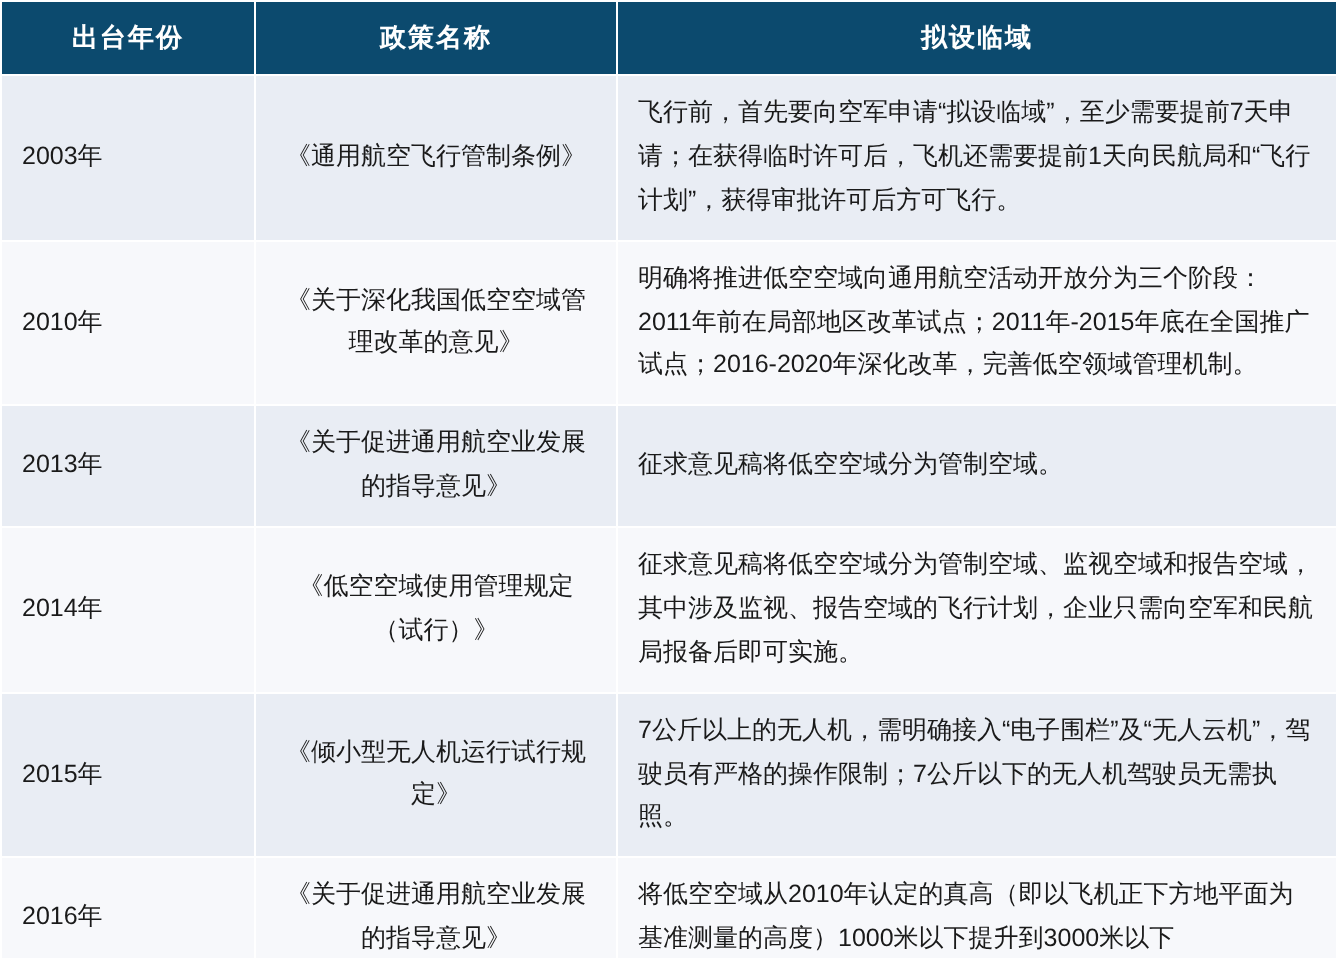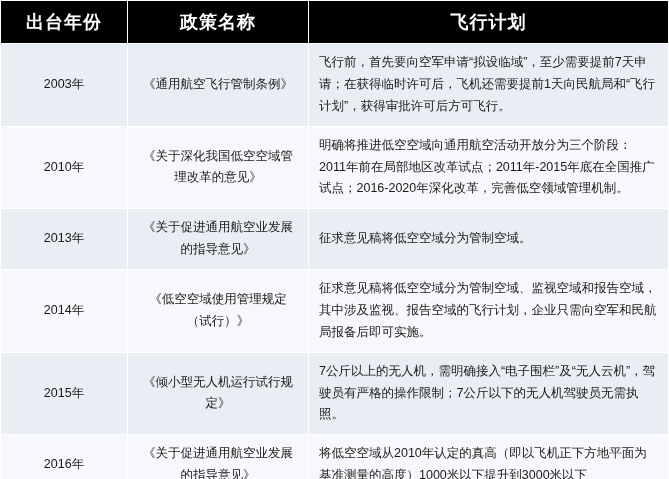--- a/index.html
+++ b/index.html
@@ -18,40 +18,39 @@
     width: 669px;
     box-sizing: border-box;
     padding: 0;
   }
   table.policy-table {
     border-collapse: collapse;
     width: 669px;
     table-layout: fixed;
   }
   table.policy-table th {
-    background: #000000;
+    background: #0c4a6e;
     color: #ffffff;
-    font-size: 18px;
+    font-size: 13px;
     font-weight: bold;
     padding: 9px 4px;
     text-align: center;
     border: 1px solid #ffffff;
     letter-spacing: 1px;
   }
   table.policy-table td {
     border: 1px solid #ffffff;
     font-size: 12.5px;
     line-height: 1.75;
     padding: 8px 10px;
     vertical-align: middle;
     color: #1a1a1a;
   }
   .col-year {
     width: 118px;
-    text-align: center;
   }
   .col-name {
     width: 172px;
     text-align: center;
     font-family: Liberation Serif, serif;
   }
   .col-summary {
     text-align: left;
   }
   tr.row-even td {
@@ -73,21 +72,21 @@
 </style>
 </head>
 <body>
 
 <div class="table-wrap">
   <table class="policy-table">
     <thead>
       <tr>
         <th class="col-year">出台年份</th>
         <th class="col-name">政策名称</th>
-        <th class="col-summary">飞行计划</th>
+        <th class="col-summary">拟设临域</th>
       </tr>
     </thead>
     <tbody>
       <tr class="row-even">
         <td class="col-year">2003年</td>
         <td class="col-name">《通用航空飞行管制条例》</td>
         <td class="col-summary">飞行前，首先要向空军申请“拟设临域”，至少需要提前7天申请；在获得临时许可后，飞机还需要提前1天向民航局和“飞行计划”，获得审批许可后方可飞行。</td>
       </tr>
       <tr class="row-odd">
         <td class="col-year">2010年</td>

